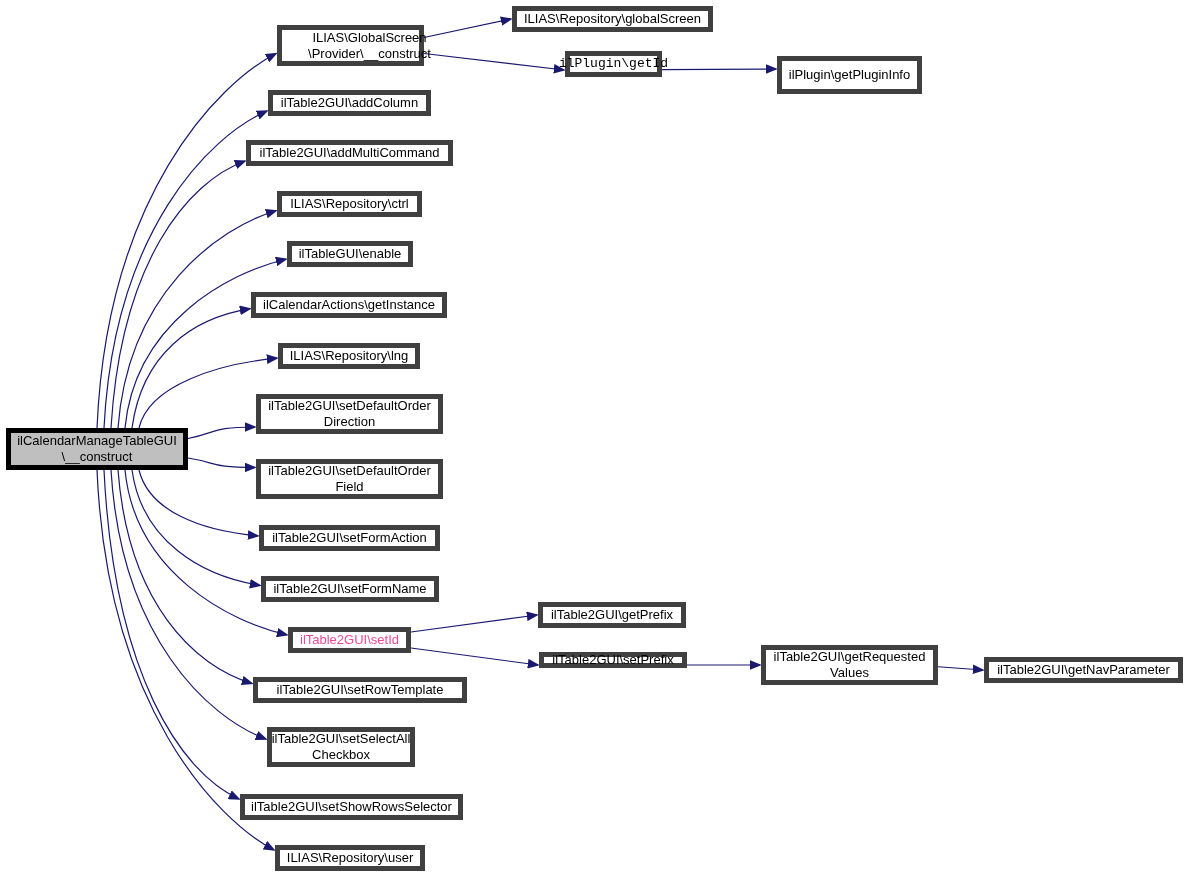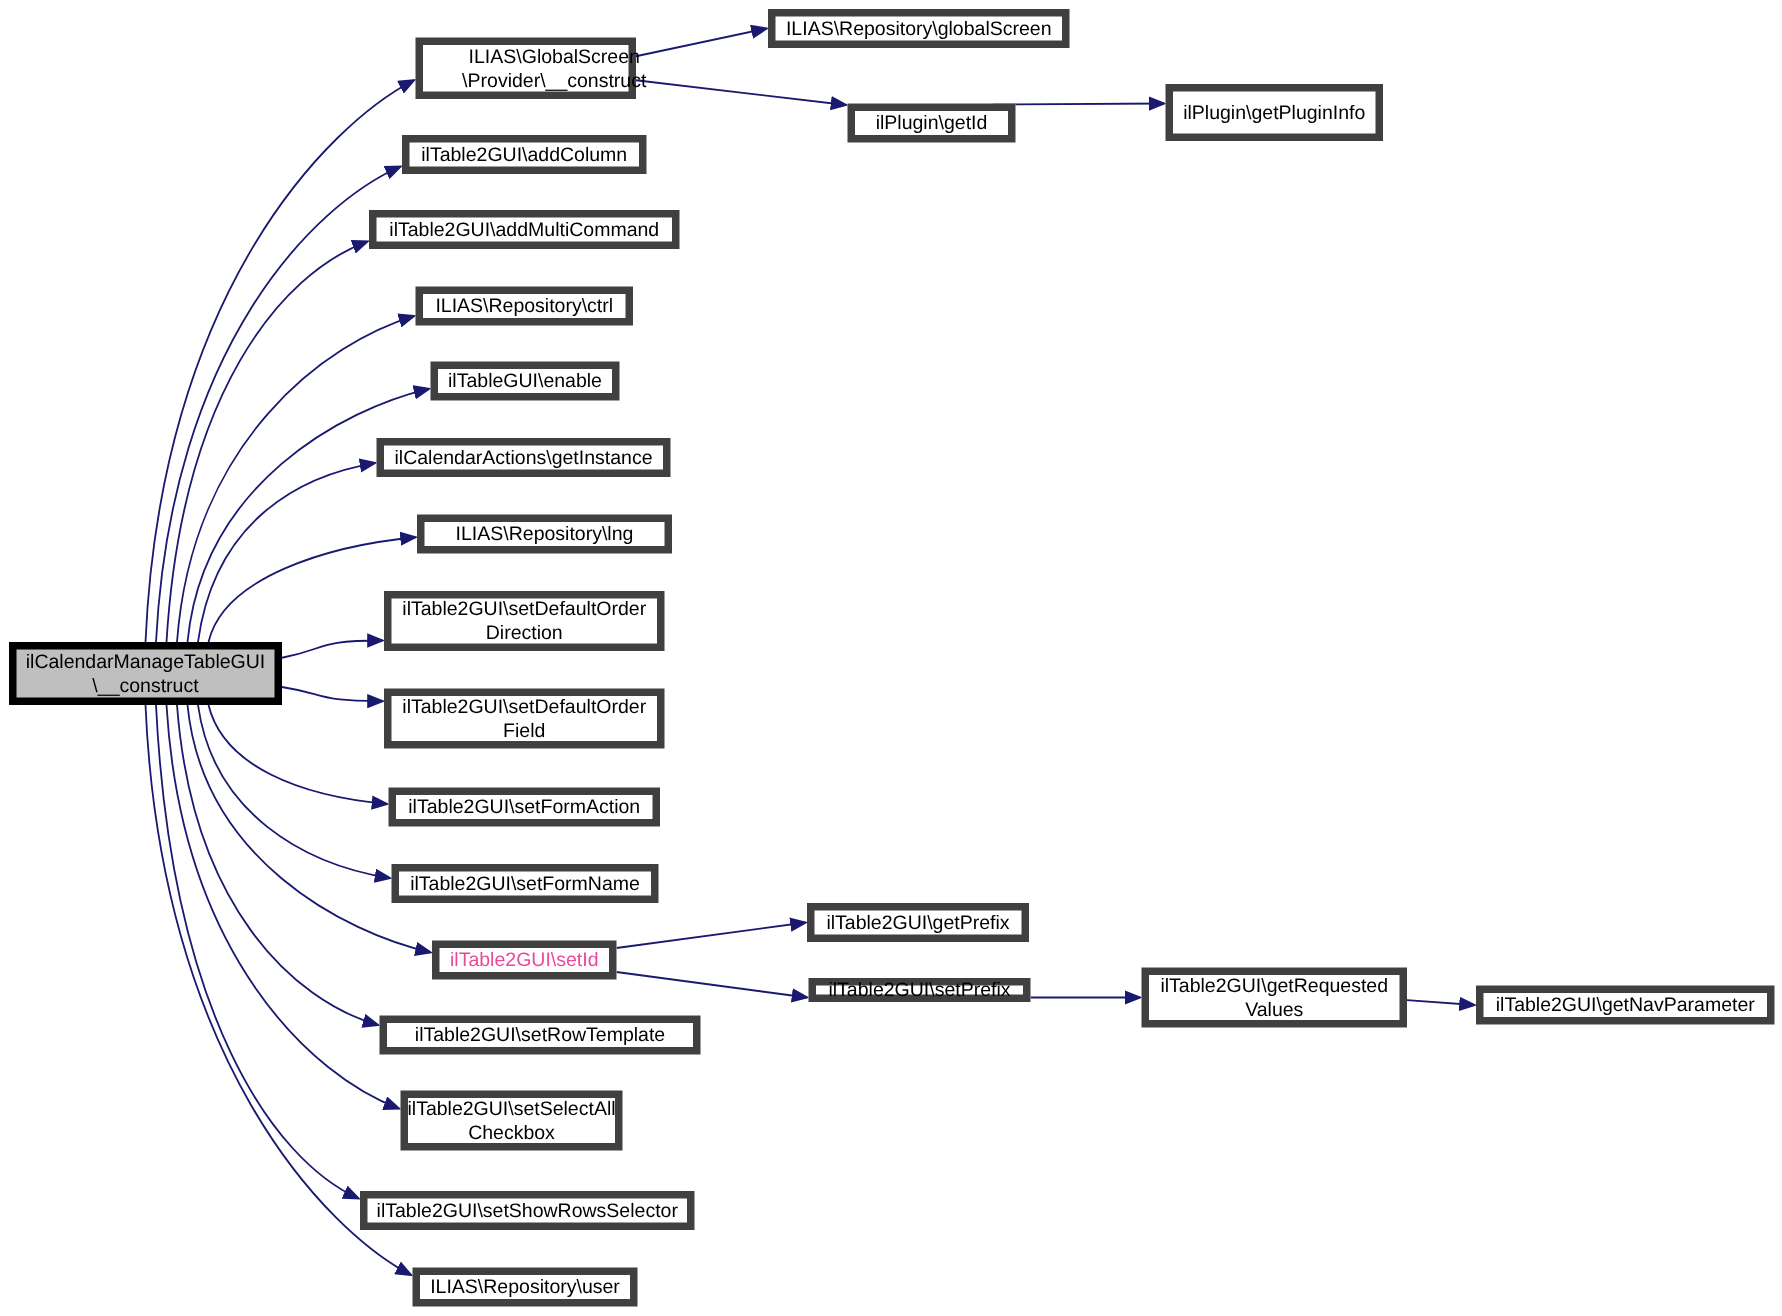--- a/index.html
+++ b/index.html
@@ -54,42 +54,42 @@
       <div class="nline">ilCalendarManageTableGUI</div>
       <div class="nline">\__construct</div>
     </div>
     <div class="node" style="left: 277px; top: 25px; width: 147px; height: 41px; border-color: rgb(64, 64, 64); background: rgb(255, 255, 255); color: rgb(0, 0, 0); padding-left: 38px;">
       <div class="nline">ILIAS\GlobalScreen</div>
       <div class="nline">\Provider\__construct</div>
     </div>
     <div class="node" style="left: 512px; top: 6px; width: 201px; height: 26px; border-color: rgb(64, 64, 64); background: rgb(255, 255, 255); color: rgb(0, 0, 0);">
       <div class="nline">ILIAS\Repository\globalScreen</div>
     </div>
-    <div class="node" style="left: 565px; top: 69px; width: 112px; height: 26px; border-color: rgb(64, 64, 64); background: rgb(255, 255, 255); color: rgb(0, 0, 0);">
+    <div class="node" style="left: 565px; top: 51px; width: 97px; height: 26px; border-color: rgb(64, 64, 64); background: rgb(255, 255, 255); color: rgb(0, 0, 0); font-family: Liberation Mono, monospace;">
       <div class="nline">ilPlugin\getId</div>
     </div>
     <div class="node" style="left: 777px; top: 56px; width: 145px; height: 38px; border-color: rgb(64, 64, 64); background: rgb(255, 255, 255); color: rgb(0, 0, 0);">
       <div class="nline">ilPlugin\getPluginInfo</div>
     </div>
     <div class="node" style="left: 268px; top: 90px; width: 163px; height: 26px; border-color: rgb(64, 64, 64); background: rgb(255, 255, 255); color: rgb(0, 0, 0);">
       <div class="nline">ilTable2GUI\addColumn</div>
     </div>
     <div class="node" style="left: 246px; top: 140px; width: 207px; height: 26px; border-color: rgb(64, 64, 64); background: rgb(255, 255, 255); color: rgb(0, 0, 0);">
       <div class="nline">ilTable2GUI\addMultiCommand</div>
     </div>
     <div class="node" style="left: 277px; top: 191px; width: 145px; height: 26px; border-color: rgb(64, 64, 64); background: rgb(255, 255, 255); color: rgb(0, 0, 0);">
       <div class="nline">ILIAS\Repository\ctrl</div>
     </div>
     <div class="node" style="left: 287px; top: 241px; width: 126px; height: 26px; border-color: rgb(64, 64, 64); background: rgb(255, 255, 255); color: rgb(0, 0, 0);">
       <div class="nline">ilTableGUI\enable</div>
     </div>
     <div class="node" style="left: 251px; top: 292px; width: 196px; height: 26px; border-color: rgb(64, 64, 64); background: rgb(255, 255, 255); color: rgb(0, 0, 0);">
       <div class="nline">ilCalendarActions\getInstance</div>
     </div>
-    <div class="node" style="left: 278px; top: 343px; width: 170px; height: 26px; border-color: rgb(64, 64, 64); background: rgb(255, 255, 255); color: rgb(0, 0, 0);">
+    <div class="node" style="left: 278px; top: 343px; width: 142px; height: 26px; border-color: rgb(64, 64, 64); background: rgb(255, 255, 255); color: rgb(0, 0, 0);">
       <div class="nline">ILIAS\Repository\lng</div>
     </div>
     <div class="node" style="left: 256px; top: 394px; width: 187px; height: 40px; border-color: rgb(64, 64, 64); background: rgb(255, 255, 255); color: rgb(0, 0, 0);">
       <div class="nline">ilTable2GUI\setDefaultOrder</div>
       <div class="nline">Direction</div>
     </div>
     <div class="node" style="left: 256px; top: 459px; width: 187px; height: 40px; border-color: rgb(64, 64, 64); background: rgb(255, 255, 255); color: rgb(0, 0, 0);">
       <div class="nline">ilTable2GUI\setDefaultOrder</div>
       <div class="nline">Field</div>
     </div>

